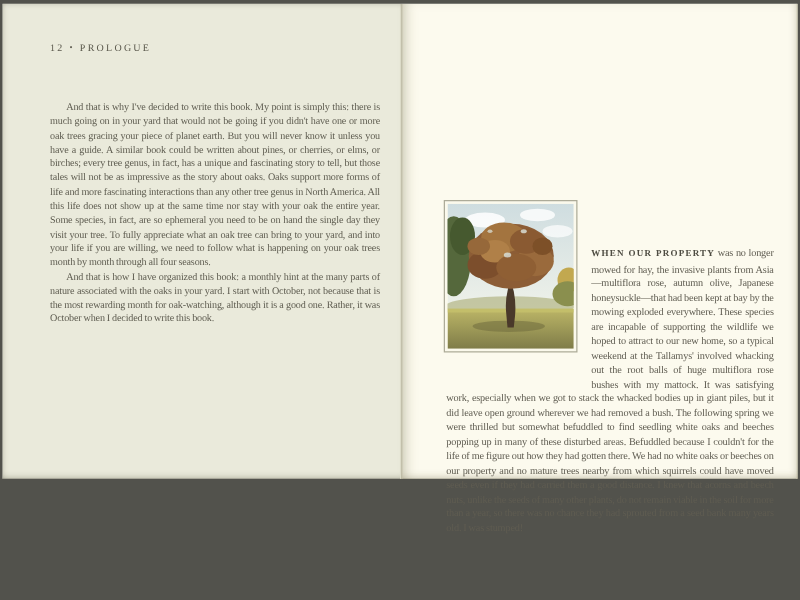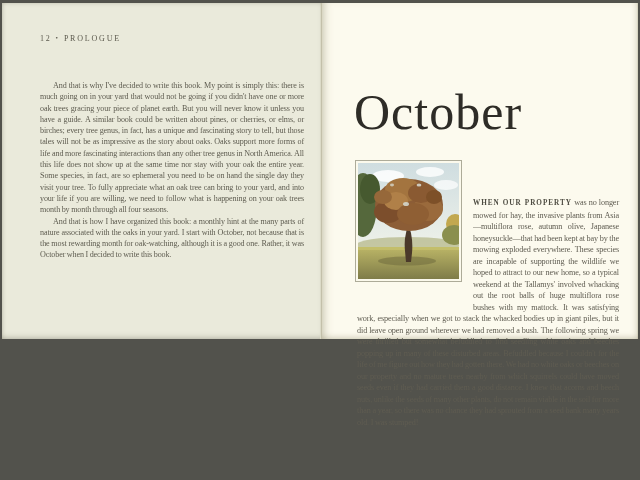--- a/index.html
+++ b/index.html
@@ -3,21 +3,21 @@
 <meta charset="utf-8">
 <style>
   html,body{margin:0;padding:0;background:#56554f;}
   *{box-sizing:border-box;}
   .spread{
     position:relative;width:640px;height:480px;margin:0 auto;
     background:#52524c;
     font-family:"Liberation Serif","DejaVu Serif",serif;
     overflow:hidden;
   }
-  .page{position:absolute;top:3px;height:336px;}
+  .page{position:absolute;top:3px;height:380px;}
   .page-left{
     left:2px;width:319px;background:#eaeadb;
     box-shadow:inset 2px 2px 5px -3px rgba(90,88,68,.45),
                inset -1px 0 0 #dddcc9,
                inset 0 -4px 6px -4px rgba(90,88,68,.5);
   }
   .page-right{
     left:321px;width:317px;background:#fcfaee;
     box-shadow:inset 8px 0 10px -6px rgba(130,125,92,.5),
                inset 1px 0 0 #e2dfcf,
@@ -66,21 +66,20 @@
     <div class="lp-header">
       <span>12</span><span class="sep">•</span><span>PROLOGUE</span>
     </div>
     <div class="lp-body">
       <p>And that is why I've decided to write this book. My point is simply this: there is much going on in your yard that would not be going if you didn't have one or more oak trees gracing your piece of planet earth. But you will never know it unless you have a guide. A similar book could be written about pines, or cherries, or elms, or birches; every tree genus, in fact, has a unique and fascinating story to tell, but those tales will not be as impressive as the story about oaks. Oaks support more forms of life and more fascinating interactions than any other tree genus in North America. All this life does not show up at the same time nor stay with your oak the entire year. Some species, in fact, are so ephemeral you need to be on hand the single day they visit your tree. To fully appreciate what an oak tree can bring to your yard, and into your life if you are willing, we need to follow what is happening on your oak trees month by month through all four seasons.</p>
       <p>And that is how I have organized this book: a monthly hint at the many parts of nature associated with the oaks in your yard. I start with October, not because that is the most rewarding month for oak-watching, although it is a good one. Rather, it was October when I decided to write this book.</p>
     </div>
   </div>
 
   <div class="page page-right">
-    <div class="chapter-title">October</div>
 
     <div class="photo-frame">
       <svg viewBox="0 0 101 116" preserveAspectRatio="none">
         <defs>
           <linearGradient id="skyg" x1="0" y1="0" x2="0" y2="1">
             <stop offset="0" stop-color="#cfdde0"></stop>
             <stop offset="1" stop-color="#f1f3ea"></stop>
           </linearGradient>
           <linearGradient id="grassg" x1="0" y1="0" x2="0" y2="1">
             <stop offset="0" stop-color="#bcb667"></stop>

